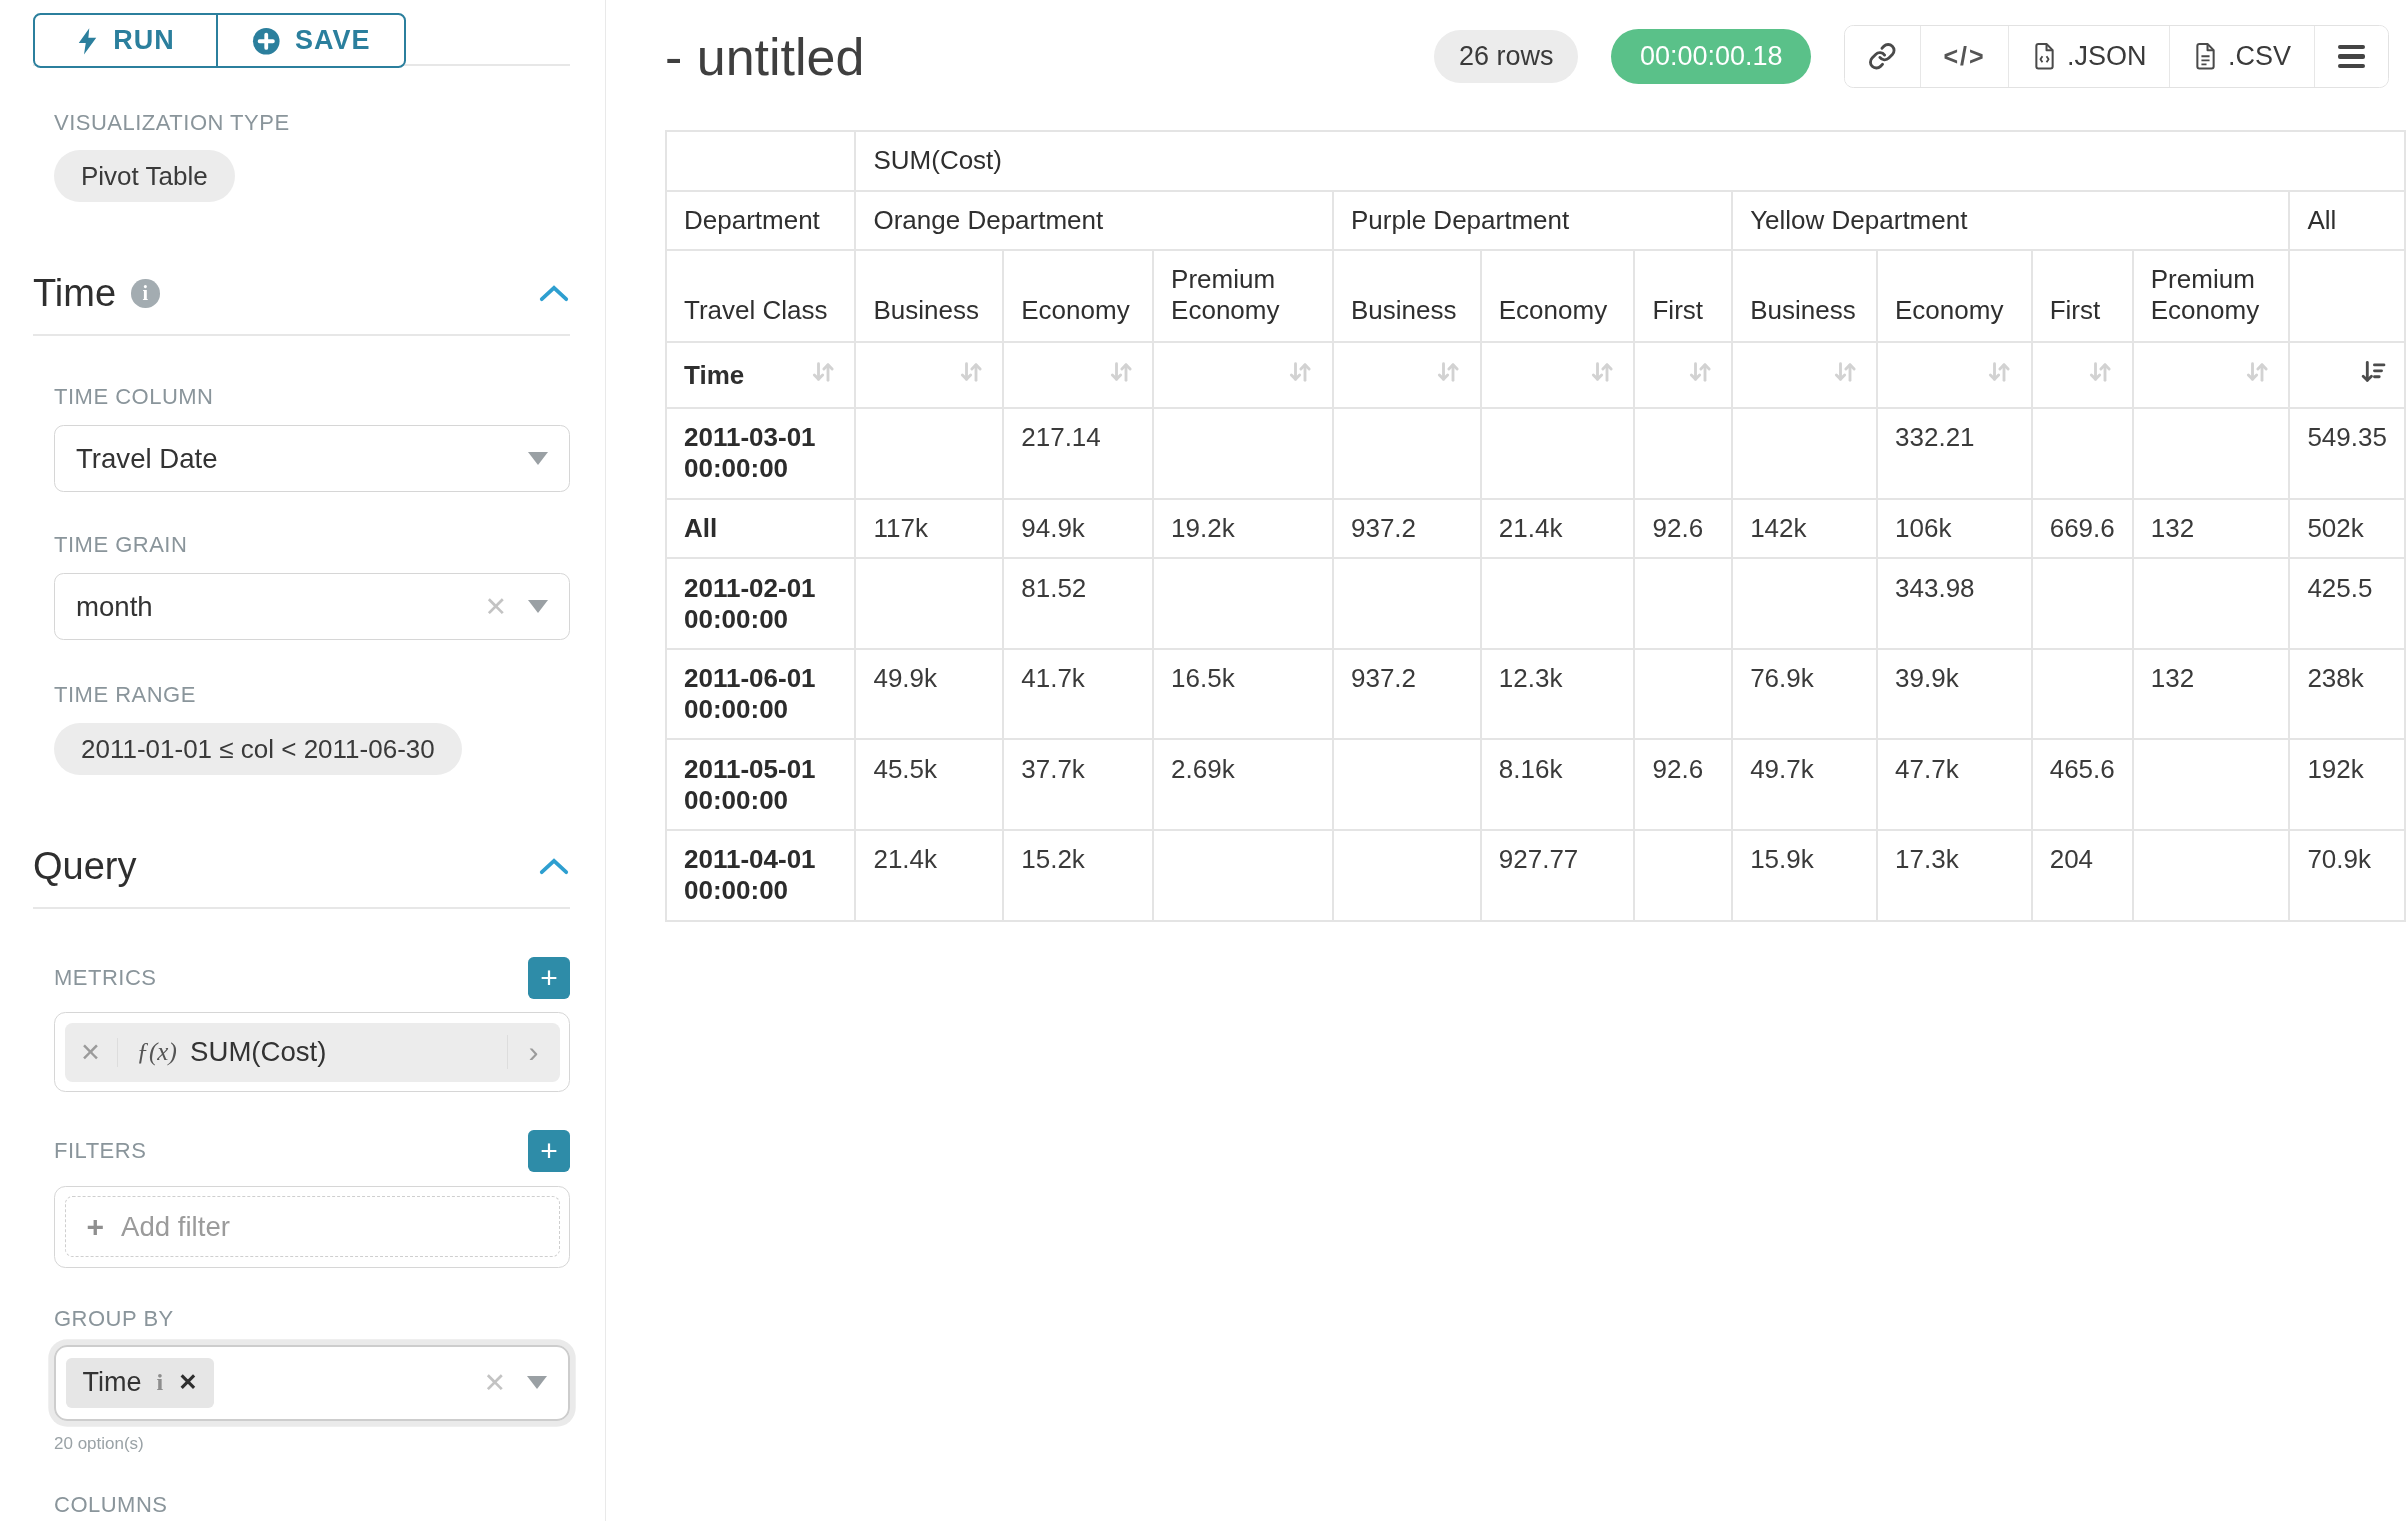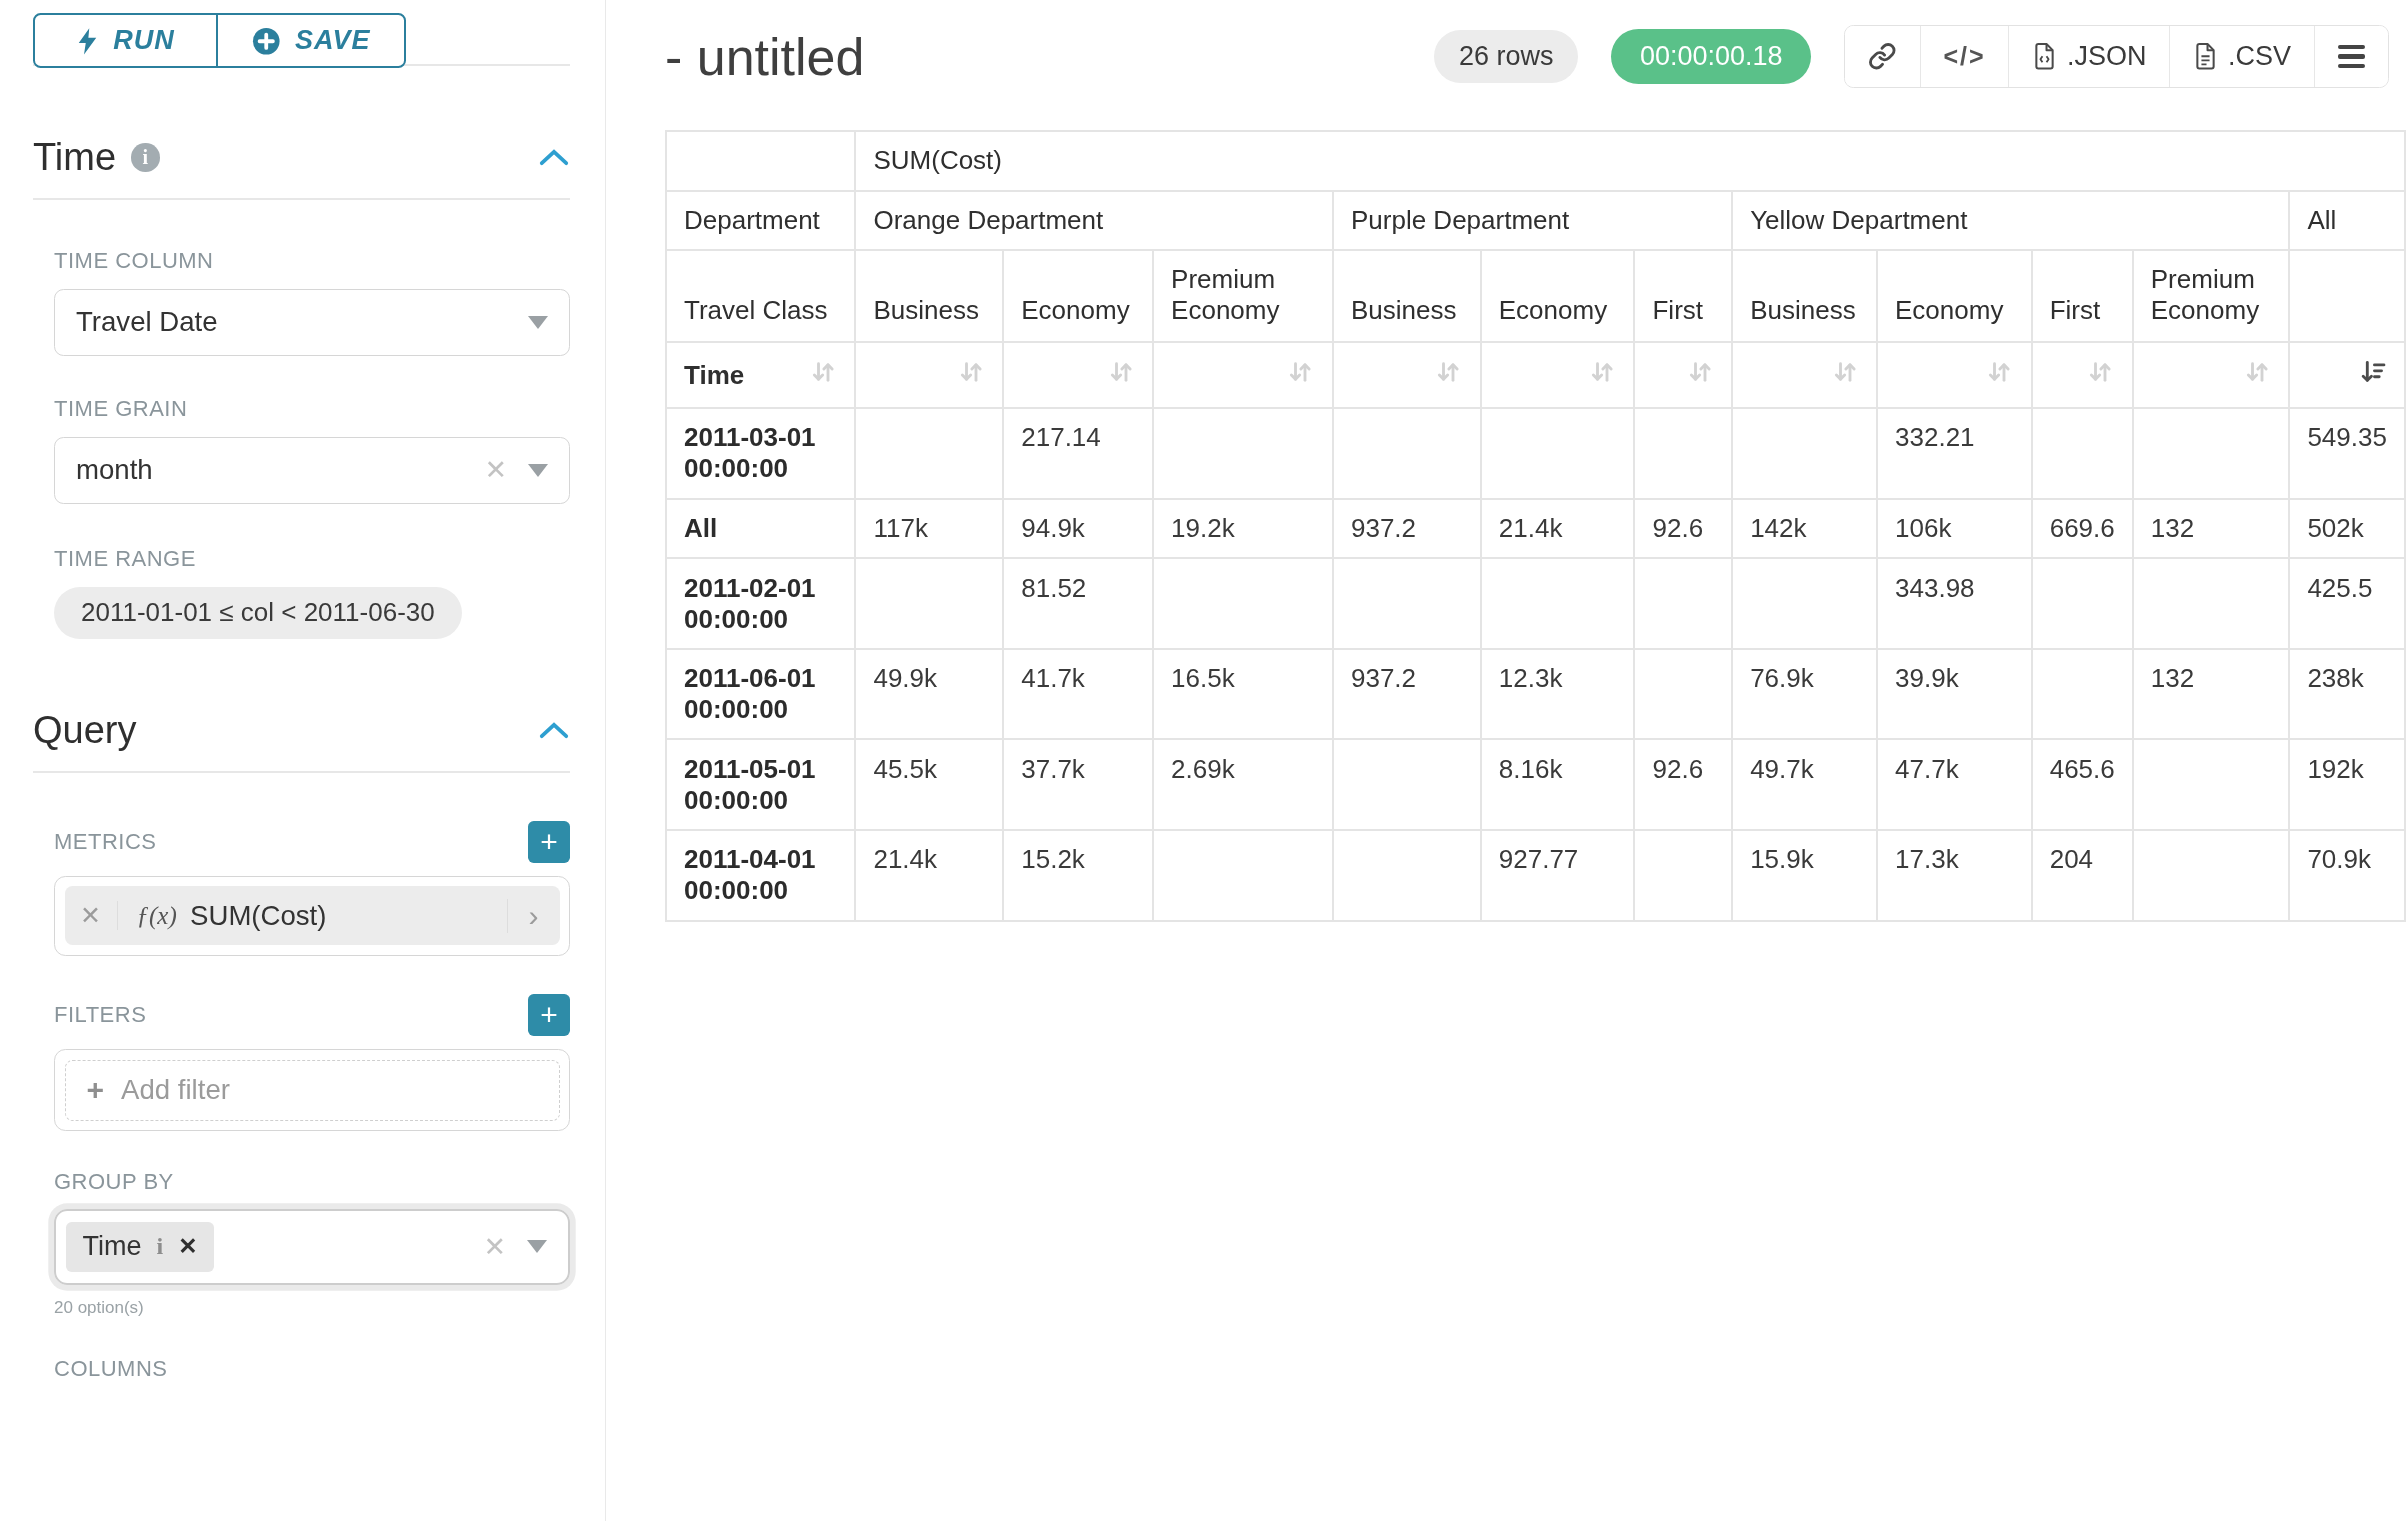--- a/index.html
+++ b/index.html
@@ -6,21 +6,21 @@
   html,body { width:2406px; height:1522px; overflow:hidden; background:#fff;
     font-family:"Liberation Sans", sans-serif; color:#333; }
   :root{
     --accent:#2b7f9d; --chev:#2e9fd0; --plus:#2e8ca8; --green:#5ac189;
     --label:#8a959b; --muted:#9aa2a6; --border:#d6d6d6; --grid:#e4e4e4;
     --pill:#ececec; --tag:#e6e6e6;
   }
   
   .sidebar{ position:absolute; left:0; top:0; width:606px; height:1522px;
     background:#fff; border-right:1.9px solid #e9e9e9; overflow:hidden; }
-  .sidebar-top{ position:relative; height:64px;font-style:italic; }
+  .sidebar-top{ position:relative; height:64px; }
   .clipped-heading{ position:absolute; left:33px; right:35px; bottom:1.9px; height:27px;
     overflow:hidden; }
   .clipped-inner{ display:flex; justify-content:space-between; align-items:flex-start;
     font-size:38px; font-weight:600; color:#2f2f2f; line-height:44px; margin-top:-25px;}
   .run-save{ position:absolute; left:33px; top:13.3px; display:flex; z-index:3; }
   .btn-outline{ display:flex; align-items:center; justify-content:center; gap:15px;
     height:55px; background:#fff; border:2.9px solid var(--accent); color:var(--accent);
     font-size:27px; font-weight:700; letter-spacing:1px; cursor:pointer; }
   .btn-run{ width:186px; border-radius:7.6px 0 0 7.6px; }
   .btn-save{ width:190px; border-radius:0 7.6px 7.6px 0; margin-left:-2.9px; }
@@ -120,20 +120,26 @@
           <svg width="28.5" height="28.5" viewBox="0 0 30 30">
             <circle cx="15" cy="15" r="14" fill="#2b7f9d"></circle>
             <path d="M15 8v14M8 15h14" stroke="#fff" stroke-width="4" stroke-linecap="round"></path>
           </svg>
           <span>SAVE</span>
         </div>
       </div>
     </div>
     <div class="divider"></div>
 
+    <div class="group" style="margin-top:44px">
+      <div class="ctl-label">VISUALIZATION TYPE</div>
+      <div style="margin-top:14.3px">
+        <span class="pill">Pivot Table</span>
+      </div>
+    </div>
 
     <div class="sec-header" style="margin-top:70px">
       <span class="sec-title">
         <span>Time</span>
         <span class="info-dot">i</span>
       </span>
       <svg class="sec-chev" width="32" height="19" viewBox="0 0 34 20">
         <polyline points="4,16 17,4 30,16" fill="none" stroke="#2e9fd0" stroke-width="4" stroke-linecap="round"></polyline>
       </svg>
     </div>

